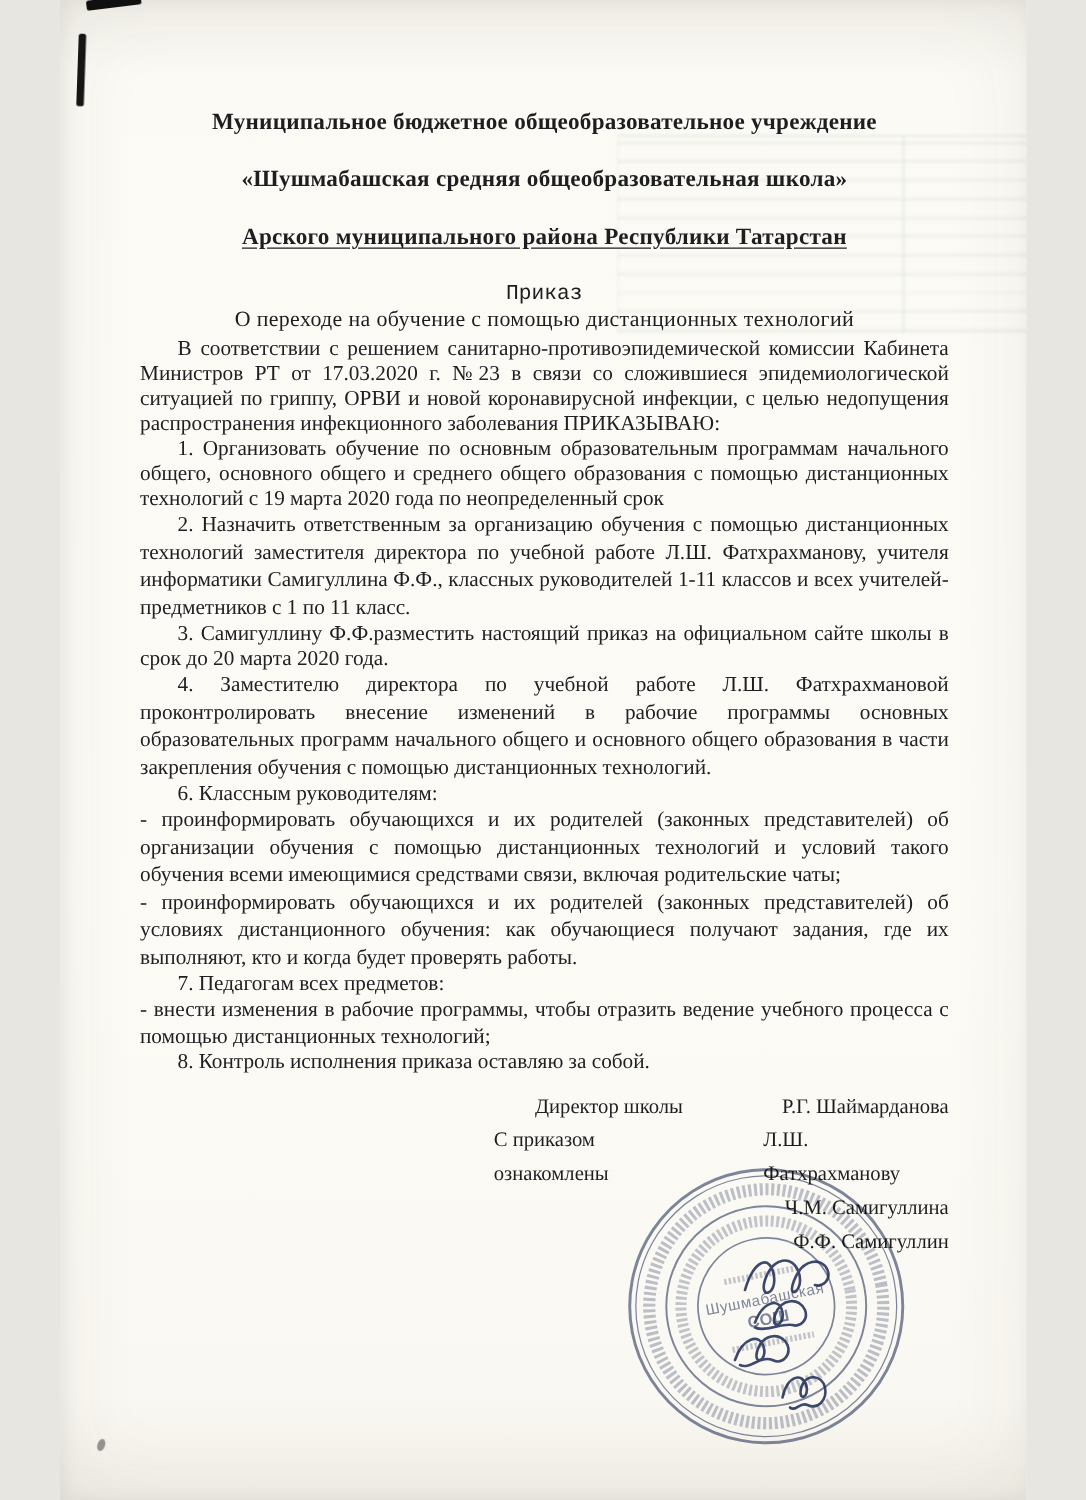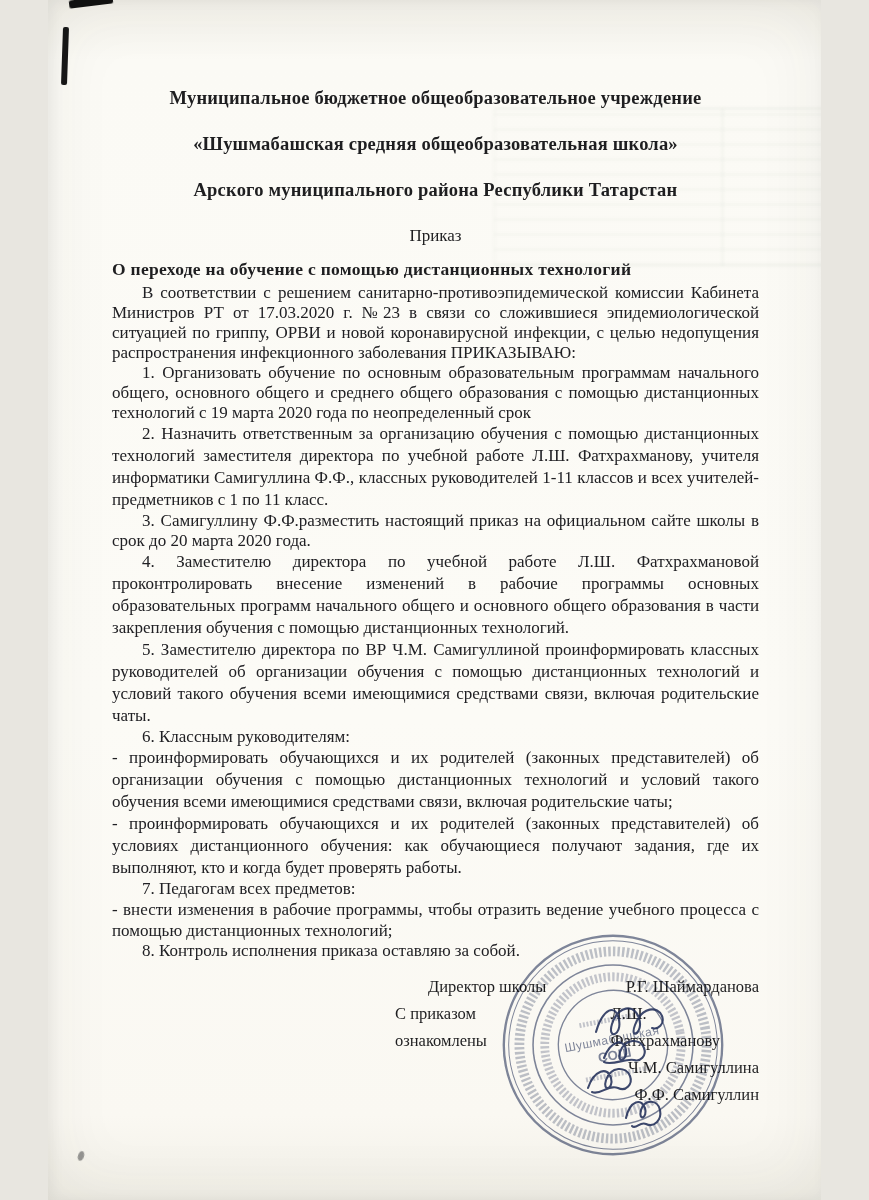--- a/index.html
+++ b/index.html
@@ -7,24 +7,24 @@
   .page {
     position:relative; width:773px; height:1200px; margin:0 auto;
     background: linear-gradient(180deg,#f3f1ea 0%, #fbfaf5 5%, #fcfbf6 60%, #faf8f2 93%, #f1efe7 100%);
     box-shadow: inset 0 0 70px rgba(60,55,40,0.07), inset 4px 0 14px rgba(0,0,0,0.05);
     overflow:hidden;
     font-family:"Liberation Serif","DejaVu Serif",serif;
     color:#1e1e20;
   }
   .content { position:absolute; inset:0; padding:88px 62px 0 64px; z-index:2; }
   .hdr { text-align:center; font-weight:bold; font-size:18.5px; letter-spacing:.2px; margin-bottom:25px; }
-  .hdr.u { text-underline-offset:3px; }
-  .doc-type { text-align:center; font-size:17px; margin-top:2px; }
+  .hdr.u { text-decoration:underline; text-underline-offset:3px; }
+  .doc-type { text-align:center; font-size:17px; margin-top:2px;font-family:Liberation Mono, monospace; }
   .date-row { display:flex; justify-content:space-between; padding:0 104px 0 50px; margin-top:21px; font-size:17px; }
-  .title { text-align:left; font-weight:bold; font-size:17.5px; letter-spacing:.3px; margin-top:13px; margin-bottom:3px; }
+  .title { text-align:center; font-weight:normal; font-size:17.5px; letter-spacing:.3px; margin-bottom:3px; }
   .body p { font-size:17px; line-height:20px; text-align:justify; color:#202024; }
   .indent { text-indent:30px; }
   .airy { line-height:22px !important; }
   .med  { line-height:21px !important; }
   .sig-block { margin-top:12px; font-size:16.5px; position:relative; z-index:4; }
   .sig-row { display:flex; justify-content:space-between; line-height:27px;gap:40px; }
   .sig-row.right { justify-content:flex-end; }
   .lbl-director { margin-left:316px; }
   .lbl-ack { margin-left:283px; }
   
@@ -61,21 +61,20 @@
 
 
     <div class="title">О переходе на обучение с помощью дистанционных технологий</div>
 
     <div class="body">
       <p class="indent">В соответствии с решением санитарно-противоэпидемической комиссии Кабинета Министров РТ от 17.03.2020 г. №23 в связи со сложившиеся эпидемиологической ситуацией по гриппу, ОРВИ и новой коронавирусной  инфекции, с целью недопущения распространения инфекционного заболевания ПРИКАЗЫВАЮ:</p>
       <p class="indent">1.  Организовать обучение по основным образовательным программам начального общего, основного общего и среднего общего образования с помощью дистанционных технологий с 19 марта 2020 года по неопределенный срок</p>
       <p class="indent airy">2.  Назначить ответственным за организацию обучения с помощью дистанционных технологий заместителя директора по учебной работе Л.Ш. Фатхрахманову, учителя информатики Самигуллина Ф.Ф., классных руководителей 1-11 классов и всех учителей-предметников с 1 по 11 класс.</p>
       <p class="indent">3.  Самигуллину Ф.Ф.разместить настоящий приказ на официальном сайте школы в срок до 20 марта 2020 года.</p>
       <p class="indent airy">4.  Заместителю директора по учебной работе Л.Ш. Фатхрахмановой проконтролировать внесение изменений в рабочие программы основных образовательных программ начального общего и основного общего образования в части закрепления обучения с помощью дистанционных технологий.</p>
-      <p class="indent airy">5.  Заместителю директора по ВР Ч.М. Самигуллиной проинформировать классных руководителей об организации обучения с помощью дистанционных технологий и условий такого обучения всеми имеющимися средствами связи, включая родительские чаты.</p>
       <p class="indent">6.  Классным руководителям:</p>
       <p class="airy">- проинформировать обучающихся и их родителей (законных представителей) об организации обучения с помощью дистанционных технологий и условий такого обучения всеми имеющимися средствами связи, включая родительские чаты;</p>
       <p class="airy">- проинформировать обучающихся и их родителей (законных представителей) об условиях дистанционного обучения: как обучающиеся получают задания, где их выполняют, кто и когда будет проверять работы.</p>
       <p class="indent">7. Педагогам всех предметов:</p>
       <p class="med">- внести изменения в рабочие программы, чтобы отразить ведение учебного процесса с помощью дистанционных технологий;</p>
       <p class="indent">8. Контроль исполнения приказа оставляю за собой.</p>
     </div>
 
     <div class="sig-block">
       <div class="sig-row">

